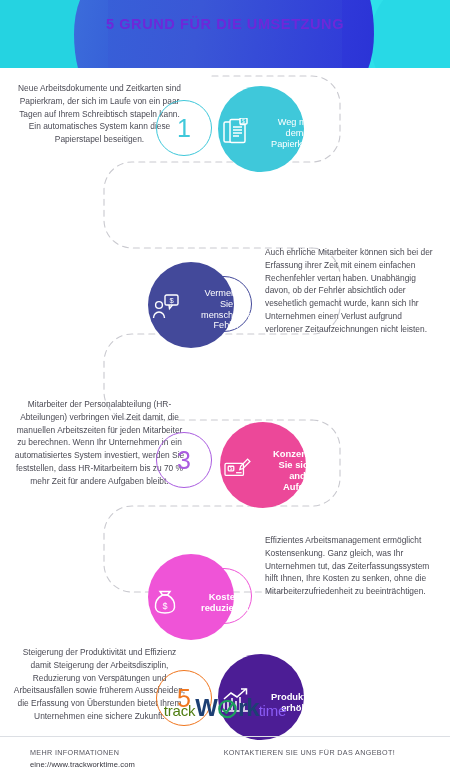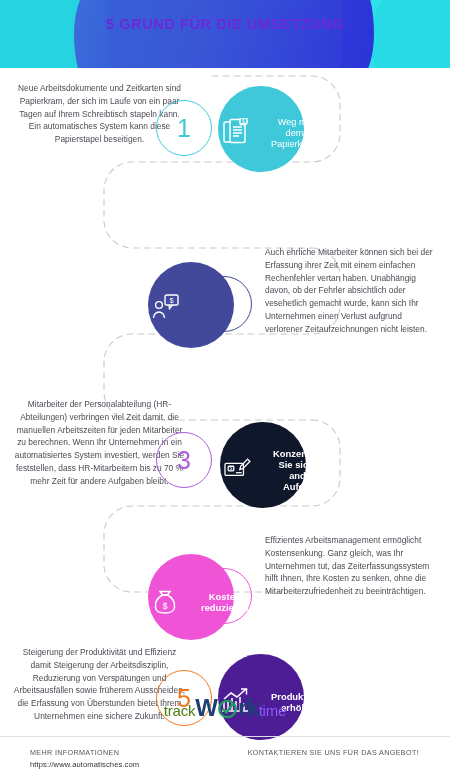--- a/index.html
+++ b/index.html
@@ -94,21 +94,21 @@
   .logo .t3 { font-size: 15px; color: #8b5cf6; letter-spacing: -.2px; }
   .logo .owrap { position: relative; display: inline-block; width: 21px; height: 22px;
                  vertical-align: -4px; }
   .logo .owrap svg { position:absolute; left:0; top:0; }
 
   
   .divider { position: absolute; left: 0; top: 736px; width: 450px; height: 1px;
              background: #dcdfe4; }
   .footer { position: absolute; left: 0; top: 745px; width: 431px; height: 33px; }
   .footer .fl { position: absolute; left: 30px; top: 3px; }
-  .footer .fr { position: absolute; right: 12px; top: 3px; text-align: right; }
+  .footer .fr { position: absolute; right: 36px; top: 3px; text-align: right; }
   .footer .cap { font-size: 7.2px; color: #55555f; letter-spacing: .35px; }
   .footer .url { font-size: 7.6px; color: #33333c; margin-top: 3px; letter-spacing:.1px;}
 </style>
 </head>
 <body>
 
 <div class="page">
 
   <div class="header">
     <div class="wave"></div>
@@ -157,29 +157,30 @@
       <div class="badge" style="left:148px; top:22px; background:#43499a;">
         <span class="ico">
           <svg viewBox="0 0 34 30" width="34" height="30" fill="none" stroke="#fff" stroke-width="1.4">
             <circle cx="11" cy="11" r="3.4"></circle>
             <path d="M5.5 24 a5.5 6 0 0 1 11 0"></path>
             <rect x="17" y="1" width="13" height="10" rx="1.6"></rect>
             <path d="M21 11 l0.5 3.5 L24.5 11"></path>
             <text x="23.5" y="9" font-size="7.5" fill="#fff" stroke="none" text-anchor="middle">$</text>
           </svg>
         </span>
+        <span class="cap">Vermeiden Sie menschliche Fehler</span>
       </div>
     </div>
 
     <div class="row left" style="top:326px;">
       <div class="para" style="top:4px;">Mitarbeiter der Personalabteilung (HR-Abteilungen) verbringen viel Zeit damit, die manuellen Arbeitszeiten für jeden Mitarbeiter zu berechnen. Wenn Ihr Unternehmen in ein automatisiertes System investiert, werden Sie feststellen, dass HR-Mitarbeitern bis zu 70 % mehr Zeit für andere Aufgaben bleibt.</div>
       <div class="numcircle" style="left:156px; top:38px; color:#aa5ce0;">
         <span>3</span>
       </div>
-      <div class="badge bold" style="left:220px; top:28px; background:#0f172a;">
+      <div class="badge bold" style="left:220px; top:28px; background:#ec4899;">
         <span class="ico" style="height:24px;">
           <svg viewBox="0 0 34 26" width="34" height="24" fill="none" stroke="#fff" stroke-width="1.4">
             <rect x="4" y="7" width="20" height="13" rx="1.4"></rect>
             <rect x="7.5" y="10" width="6" height="5" rx="0.8"></rect>
             <text x="10.5" y="14.6" font-size="5" fill="#fff" stroke="none" text-anchor="middle">$</text>
             <path d="M16 17h6"></path>
             <path d="M21 10 L28.5 2.3 L31 4.8 L23.5 12.5 L20 13.5 Z"></path>
           </svg>
         </span>
         <span class="cap">Konzentrieren Sie sich auf andere Aufgaben</span>
@@ -228,20 +229,20 @@
           <circle cx="11" cy="11" r="8.6" fill="none" stroke="#1d9e5e" stroke-width="2.4"></circle>
           <path d="M6.5 11.5 L9.8 15 L16.5 5.5" fill="none" stroke="#1d9e5e" stroke-width="2.4" stroke-linecap="round" stroke-linejoin="round"></path>
         </svg></span><span class="t2">rk</span><span class="t3">time</span>
   </div>
 
   <div class="divider"></div>
 
   <div class="footer">
     <div class="fl">
       <div class="cap">MEHR INFORMATIONEN</div>
-      <div class="url">https://www.automatisches.com</div>
+      <div class="url">eine://www.trackworktime.com</div>
     </div>
     <div class="fr">
       <div class="cap">KONTAKTIEREN SIE UNS FÜR DAS ANGEBOT!</div>
     </div>
   </div>
 
 </div>
 
 </body></html>

